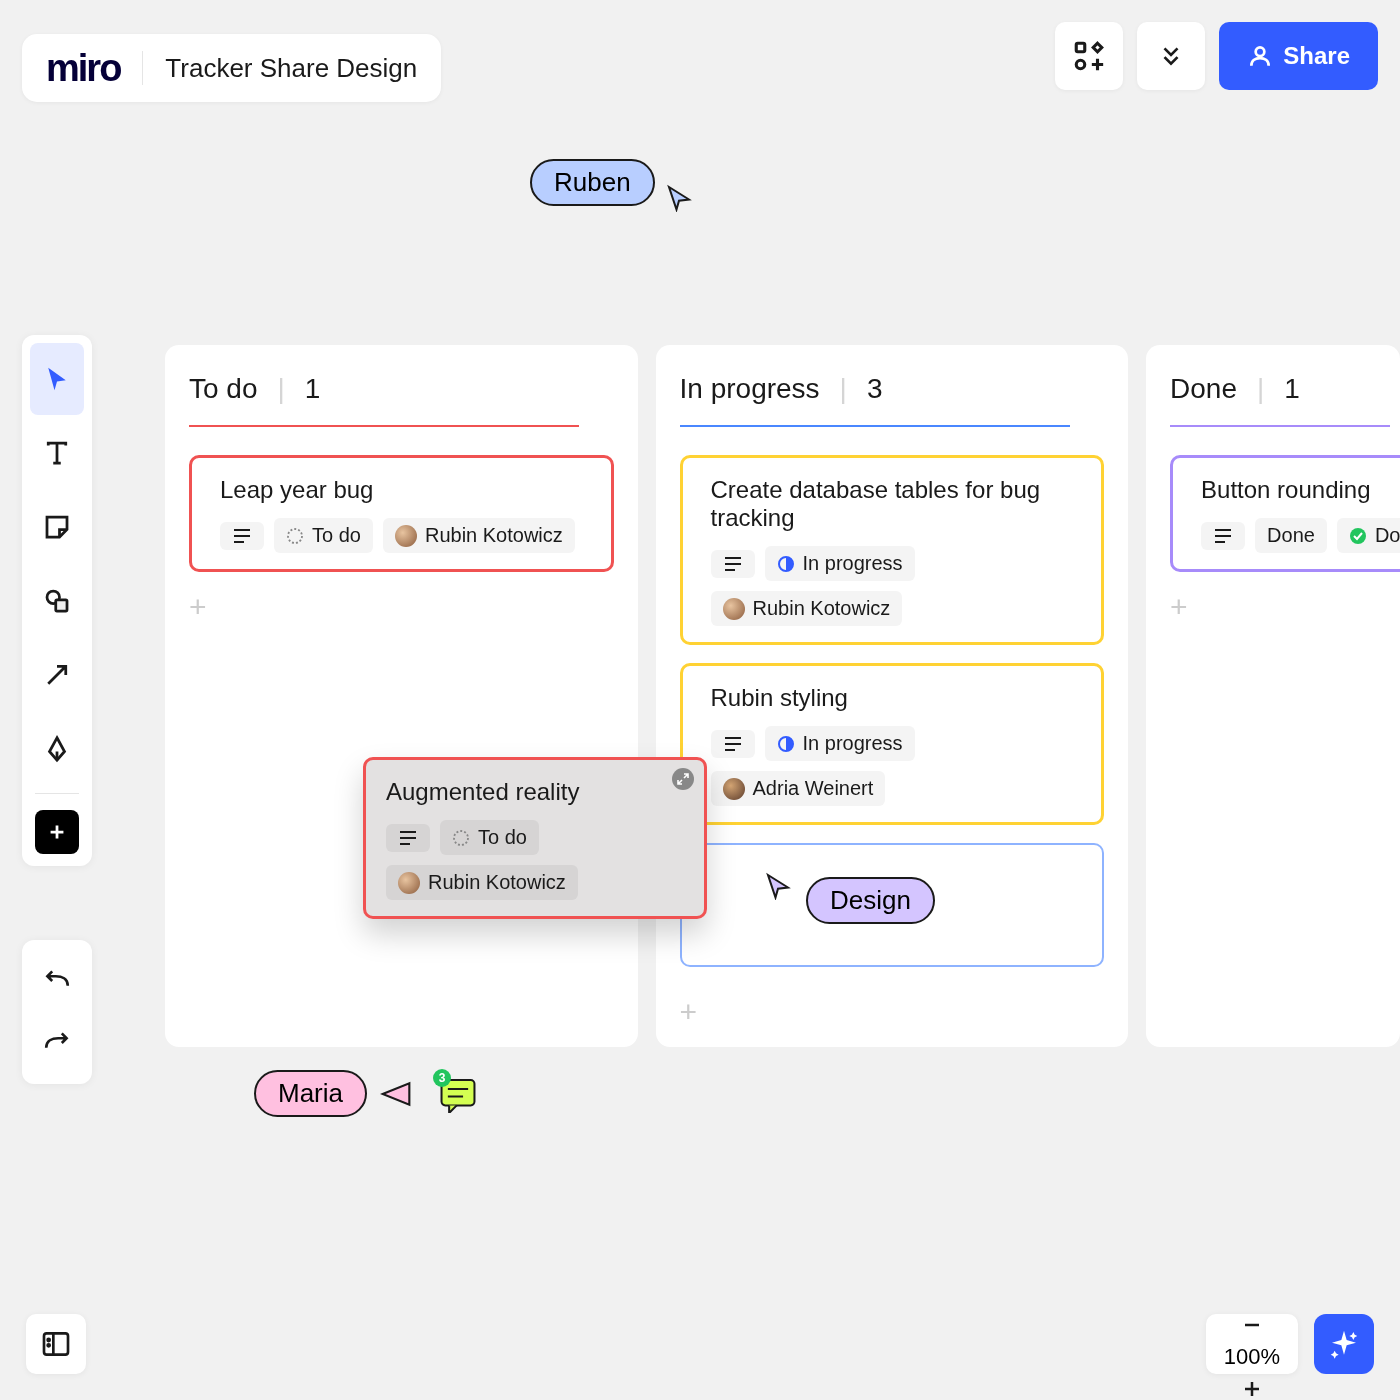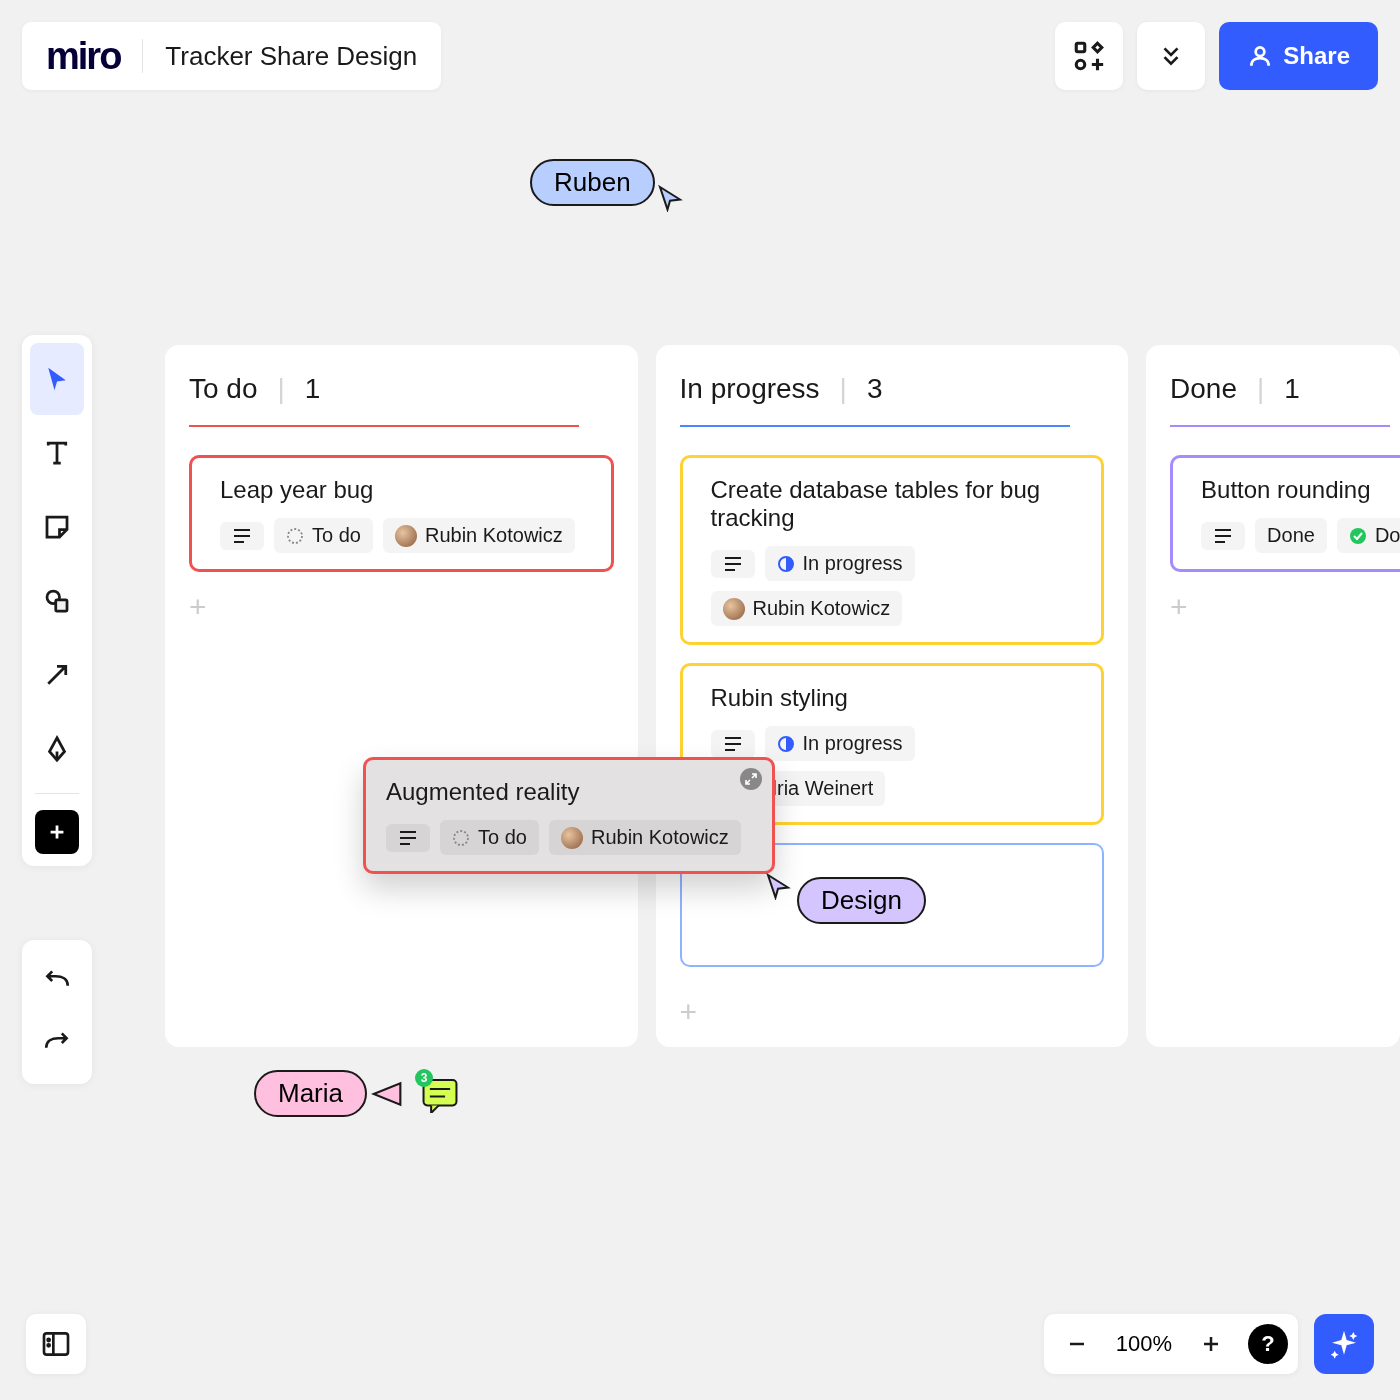--- a/index.html
+++ b/index.html
@@ -9,24 +9,24 @@
   background: #f1f1f1;
   font-family: -apple-system, BlinkMacSystemFont, "Segoe UI", Helvetica, Arial, sans-serif;
   position: relative;
   overflow: hidden;
   border-radius: 50px;
 }
 
 
 .header-left {
   position: absolute;
-  top: 22px;
+  top: 34px;
   left: 22px;
   background: #fff;
-  border-radius: 9px;
+  border-radius: 15px;
   display: flex;
   align-items: center;
   height: 68px;
   padding: 0 24px;
   box-shadow: 0 1px 4px rgba(0,0,0,0.05);
 }
 .logo {
   font-family: Arial, sans-serif;
   font-weight: 900;
   font-size: 38px;
@@ -172,41 +172,41 @@
   color: #1a1a1a;
 }
 .avatar { width: 22px; height: 22px; border-radius: 50%; display: inline-block; }
 .add-row { color: #ccc; font-size: 30px; font-weight: 300; margin-top: 4px; cursor: pointer;}
 
 
 .drag-card {
   position: absolute;
   top: 757px;
   left: 363px;
-  width: 412px;
+  width: 344px;
   background: #e3e1e1;
   border: 3px solid #f05252;
   border-radius: 10px;
   padding: 18px 20px 16px;
   box-shadow: 0 15px 30px rgba(0,0,0,0.18);
 }
 .drag-card .expand { position: absolute; top: 8px; right: 10px; width: 22px; height: 22px; background: #888; border-radius: 50%; display:flex; align-items:center; justify-content:center;}
 .drag-card .tag { background: #d6d4d4; }
 .drop-placeholder {
   border: 2px solid #8eb3ff;
   border-radius: 10px;
   height: 124px;
 }
 
 
 .cursor-label {
   position: absolute;
   display: flex;
   align-items: center;
-  gap: 4px;
+  gap: 13px;
 }
 .pill {
   border: 2px solid #1a1a1a;
   border-radius: 999px;
   padding: 6px 22px;
   font-size: 26px;
   font-weight: 400;
 }
 .pill.blue { background: #b8ceff; }
 .pill.purple { background: #d4c5ff; }
@@ -234,20 +234,21 @@
 }
 .zoom-bar {
   background: #fff;
   border-radius: 10px;
   height: 60px;
   display: flex;
   align-items: center;
   padding: 0 10px;
   gap: 8px;
   box-shadow: 0 1px 6px rgba(0,0,0,0.06);
+  flex-direction: column;
 }
 .zoom-btn { width: 46px; height: 46px; display:flex; align-items:center; justify-content:center; font-size: 32px; cursor:pointer;}
 .zoom-val { font-size: 22px; font-weight: 500; padding: 0 8px;}
 .help-btn { width: 40px; height: 40px; background: #000; border-radius: 50%; color:#fff; display:flex; align-items:center; justify-content:center; font-size: 22px; font-weight:700; cursor:pointer; margin-left: 6px;}
 .ai-btn { width: 60px; height: 60px; background: #335cff; border-radius: 12px; display:flex; align-items:center; justify-content:center; cursor:pointer;}
 
 svg { display: block; }
 </style>
 </head>
 <body>

